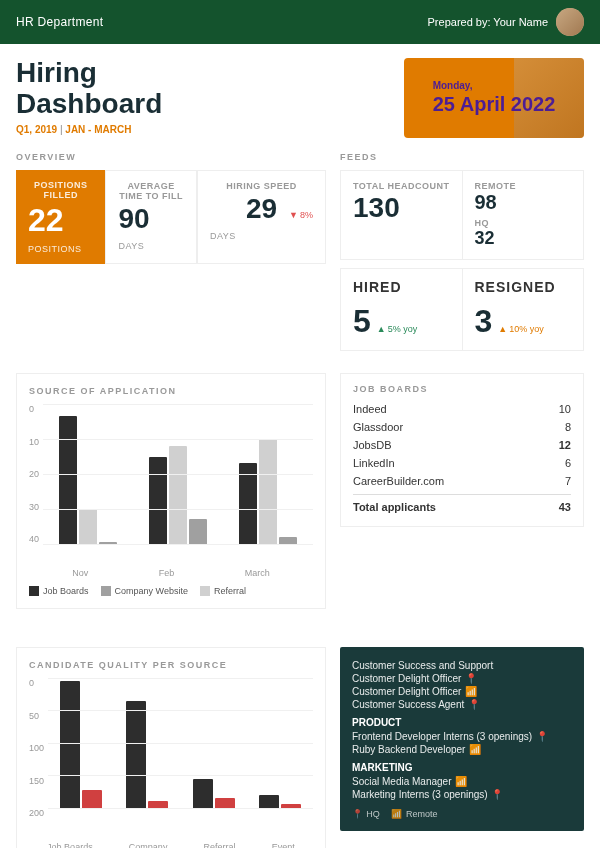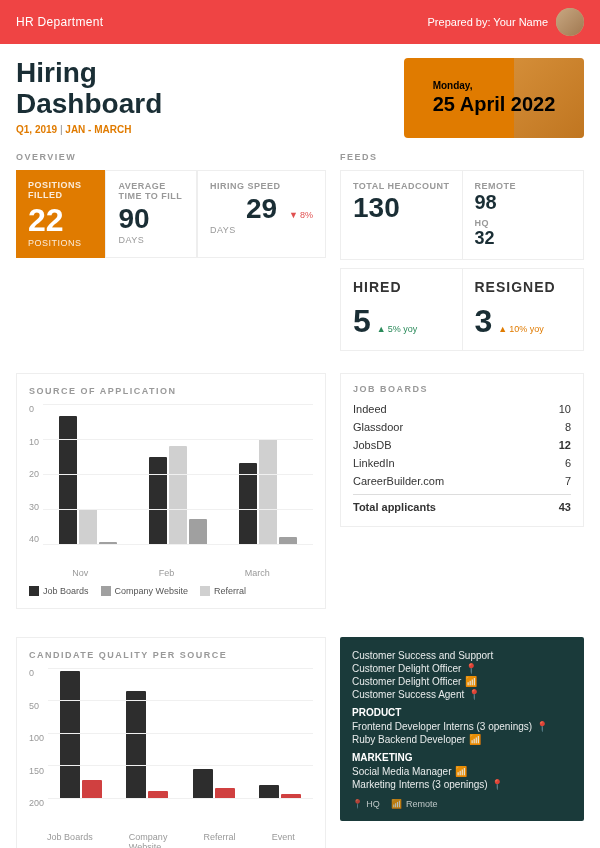--- a/index.html
+++ b/index.html
@@ -1,50 +1,50 @@
 <!DOCTYPE html>
 <html><head>
   <meta charset="utf-8">
   <style>
     * { box-sizing: border-box; margin: 0; padding: 0; }
     body { font-family: 'Segoe UI', Arial, sans-serif; background: #fff; width: 600px; min-height: 848px; font-size: 11px; color: #333; }
 
     
-    .header { background: #ef4444; color: #fff; padding: 8px 16px; display: flex; align-items: center; justify-content: space-between; gap: 32px; }
+    .header { background: #14532d; color: #fff; padding: 8px 16px; display: flex; align-items: center; justify-content: space-between; gap: 32px; }
     .header-title { font-size: 12px; font-weight: 500; letter-spacing: 0.3px; }
     .header-right { display: flex; align-items: center; gap: 8px; font-size: 11px; }
     .avatar { width: 28px; height: 28px; border-radius: 50%; background: #c8a882; overflow: hidden; display: flex; align-items: center; justify-content: center; }
     .avatar-img { width: 28px; height: 28px; border-radius: 50%; background: linear-gradient(135deg, #c8a882 0%, #a07850 100%); }
 
     
     .main { padding: 14px 16px; }
 
     
     .title-row { display: flex; justify-content: space-between; align-items: flex-start; margin-bottom: 14px; }
     .dashboard-title h1 { font-size: 28px; font-weight: 700; color: #1a2e35; line-height: 1.1; }
     .dashboard-subtitle { margin-top: 4px; font-size: 10px; color: #888; }
     .dashboard-subtitle strong { color: #e07b00; }
-    .date-card { background: #e07b00; color: #000000; padding: 2px 14px; border-radius: 4px; font-size: 18px; font-weight: 700; line-height: 1.2; width: 180px; height: 80px; display: flex; align-items: center; justify-content: center; flex-direction: column; position: relative; overflow: hidden; }
+    .date-card { background: #e07b00; color: #4c1d95; padding: 2px 14px; border-radius: 4px; font-size: 18px; font-weight: 700; line-height: 1.2; width: 180px; height: 80px; display: flex; align-items: center; justify-content: center; flex-direction: column; position: relative; overflow: hidden; }
     .date-card-bg { position: absolute; top: 0; right: 0; bottom: 0; width: 70px; background: linear-gradient(135deg, #c8a070 0%, #a07040 100%); opacity: 0.5; }
     .date-text { position: relative; z-index: 1; text-align: left; }
     .date-day { font-size: 10px; font-weight: 600; }
     .date-main { font-size: 20px; font-weight: 700; }
 
     
     .section-label { font-size: 9px; font-weight: 700; letter-spacing: 1.5px; color: #999; text-transform: uppercase; margin-bottom: 8px; }
 
     
     .overview-row { display: flex; gap: 0; margin-bottom: 14px; }
     .metric-card { flex: 1; padding: 10px 12px; border: 1px solid #eee; }
     .metric-card.orange { background: #e07b00; color: #fff; border: none; }
-    .metric-card .metric-label { font-size: 9px; font-weight: 700; text-transform: uppercase; letter-spacing: 0.5px; color: #999; margin-bottom: 4px; }
+    .metric-card .metric-label { font-size: 9px; font-weight: 700; text-transform: uppercase; letter-spacing: 0.5px; color: #999; margin-bottom: 4px; text-align: center; }
     .metric-card.orange .metric-label { color: rgba(255,255,255,0.85); }
     .metric-card .metric-value { font-size: 28px; font-weight: 700; color: #1a2e35; line-height: 1; }
     .metric-card.orange .metric-value { color: #fff; font-size: 32px; }
-    .metric-card .metric-sub { font-size: 9px; color: #999; margin-top: 2px; text-transform: uppercase; letter-spacing: 0.5px; }
+    .metric-card .metric-sub { font-size: 9px; color: #999; margin-top: 8px; text-transform: uppercase; letter-spacing: 0.5px; }
     .metric-card.orange .metric-sub { color: rgba(255,255,255,0.85); }
     .metric-value-row { display: flex; align-items: baseline; gap: 12px; margin-left: 36px; }
     .metric-badge { font-size: 9px; color: #e05050; display: flex; align-items: center; gap: 2px; }
     .metric-badge.down { color: #e05050; }
 
     
     .two-col { display: flex; gap: 14px; margin-bottom: 14px; }
     .col-left { flex: 0 0 310px; }
     .col-right { flex: 1; }
 
@@ -60,21 +60,21 @@
     .hired-card { flex: 1; padding: 10px 12px; border-right: 1px solid #eee; }
     .hired-card:last-child { border-right: none; }
     .hired-label { font-size: 14px; font-weight: 700; text-transform: uppercase; letter-spacing: 1px; color: #333; margin-bottom: 8px; }
     .hired-value-row { display: flex; align-items: baseline; gap: 6px; }
     .hired-value { font-size: 32px; font-weight: 700; color: #1a2e35; }
     .hired-badge { font-size: 9px; display: flex; align-items: center; gap: 2px; }
     .hired-badge.up { color: #2a8a5a; }
     .hired-badge.up-orange { color: #e07b00; }
 
     
-    .chart-container { border: 1px solid #eee; padding: 12px; margin-bottom: 14px; }
+    .chart-container { border: 1px solid #eee; padding: 12px; margin-bottom: 24px; }
     .chart-title { font-size: 9px; font-weight: 700; letter-spacing: 1.5px; color: #999; text-transform: uppercase; margin-bottom: 8px; }
     .chart-y-labels { display: flex; flex-direction: column-reverse; justify-content: space-between; height: 160px; margin-right: 4px; font-size: 9px; color: #999; padding-bottom: 20px; }
     .chart-group { display: flex; align-items: flex-end; gap: 2px; flex: 1; justify-content: center; }
     .bar { width: 18px; border-radius: 1px 1px 0 0; }
     .bar.dark { background: #2d2d2d; }
     .bar.medium { background: #a0a0a0; }
     .bar.light { background: #d0d0d0; }
     .chart-x-labels { display: flex; justify-content: space-around; font-size: 9px; color: #999; margin-top: 4px; padding: 0 8px; }
     .chart-legend { display: flex; gap: 12px; margin-top: 8px; font-size: 9px; color: #555; align-items: center; }
     .legend-item { display: flex; align-items: center; gap: 4px; }

